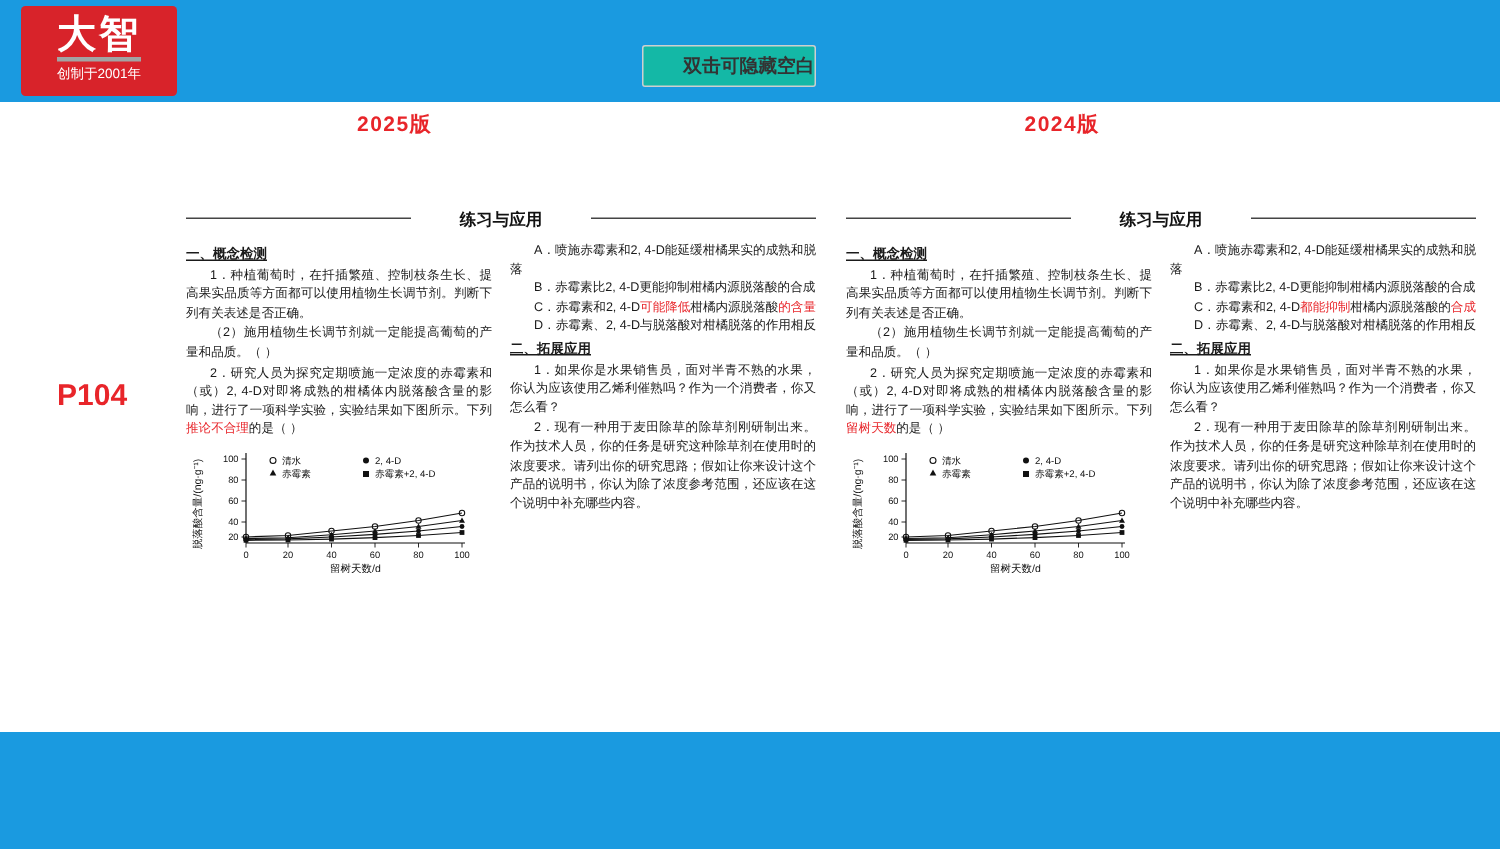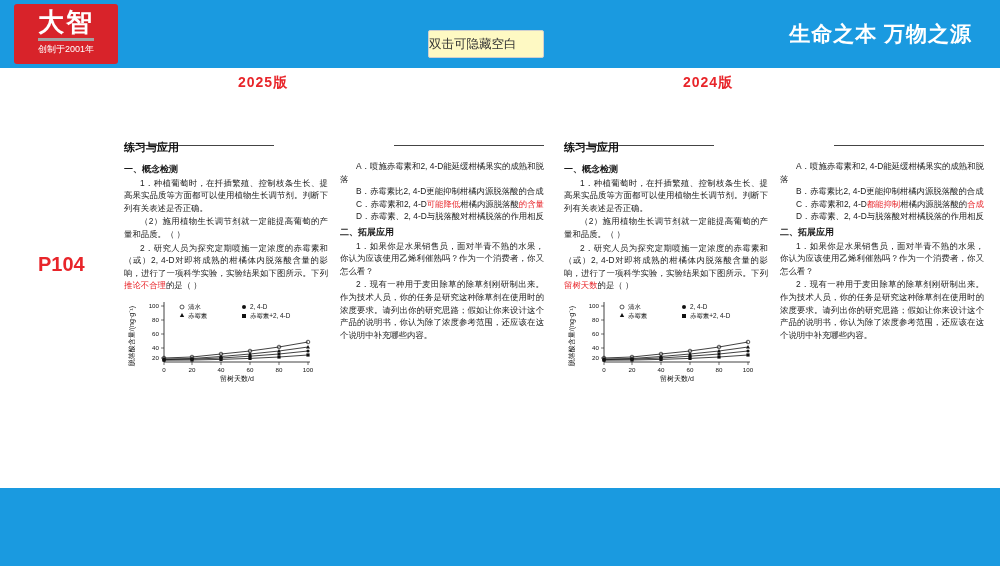--- a/index.html
+++ b/index.html
@@ -56,28 +56,29 @@
     border-top: 3px solid #a3a3a3;
     display: inline-block;
     padding-top: 2px;
     margin-top: 1px;
   }
   .hide-blank-btn {
     position: absolute;
     left: 428px; top: 30px;
     width: 114px;
     height: 26px;
-    background: #fef9c3;
+    background: #14b8a6;
     border: 1px solid #cfcfcf;
     border-radius: 2px;
     color: #333333;
     font-size: 12.5px;
     line-height: 26px;
-    text-align: left;
+    text-align: right;
     cursor: pointer;
+    font-weight: bold;
   }
   .slogan {
     position: absolute;
     right: 28px; top: 20px;
     font-size: 21px;
     font-weight: bold;
     color: #ffffff;
     letter-spacing: 1px;
   }
 
@@ -116,20 +117,21 @@
     width: 420px;
     height: 300px;
     background: #ffffff;
   }
   #doc-left  { left: 124px; }
   #doc-right { left: 564px; }
 
   .doc-head {
     position: relative;
     height: 18px;
+    text-align: center;
   }
   .doc-head .line {
     position: absolute;
     top: 9px;
     height: 1px;
     background: #444444;
     width: 150px;
   }
   .doc-head .line.l { left: 0; }
   .doc-head .line.r { right: 0; }
@@ -149,20 +151,21 @@
     width: 204px;
     font-size: 8.4px;
     line-height: 12.6px;
     color: #1a1a1a;
     text-align: justify;
   }
   .sec-title {
     font-weight: bold;
     font-size: 9px;
     margin: 3px 0 1px 0;
+    text-decoration: underline;
   }
   .para {
     text-indent: 16px;
     margin: 0 0 1px 0;
   }
   .opt { margin: 0; text-indent: 16px; }
   .hl {
     color: #e8252a;
     font-weight: normal;
   }
@@ -195,21 +198,20 @@
 <body>
 
 <div class="page">
 
   <div class="top-banner">
     <div class="logo-box">
       <div class="logo-main">大智</div>
       <div class="logo-sub">创制于2001年</div>
     </div>
     <div class="hide-blank-btn">双击可隐藏空白</div>
-    <div class="slogan">生命之本 万物之源</div>
   </div>
 
   <div class="version-label" id="ver-2025">2025版</div>
   <div class="version-label" id="ver-2024">2024版</div>
   <div class="page-number">P104</div>
 
   <div class="doc" id="doc-left">
     <div class="doc-head">
       <span class="line l"></span>
       <span class="line r"></span>

